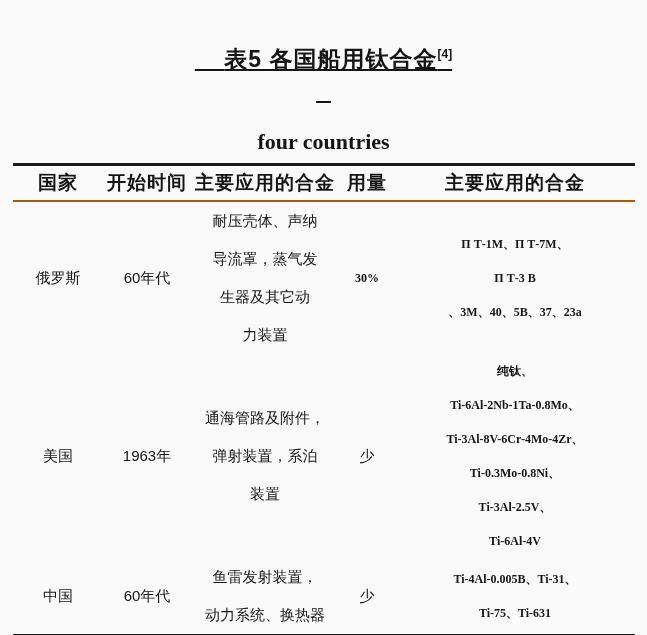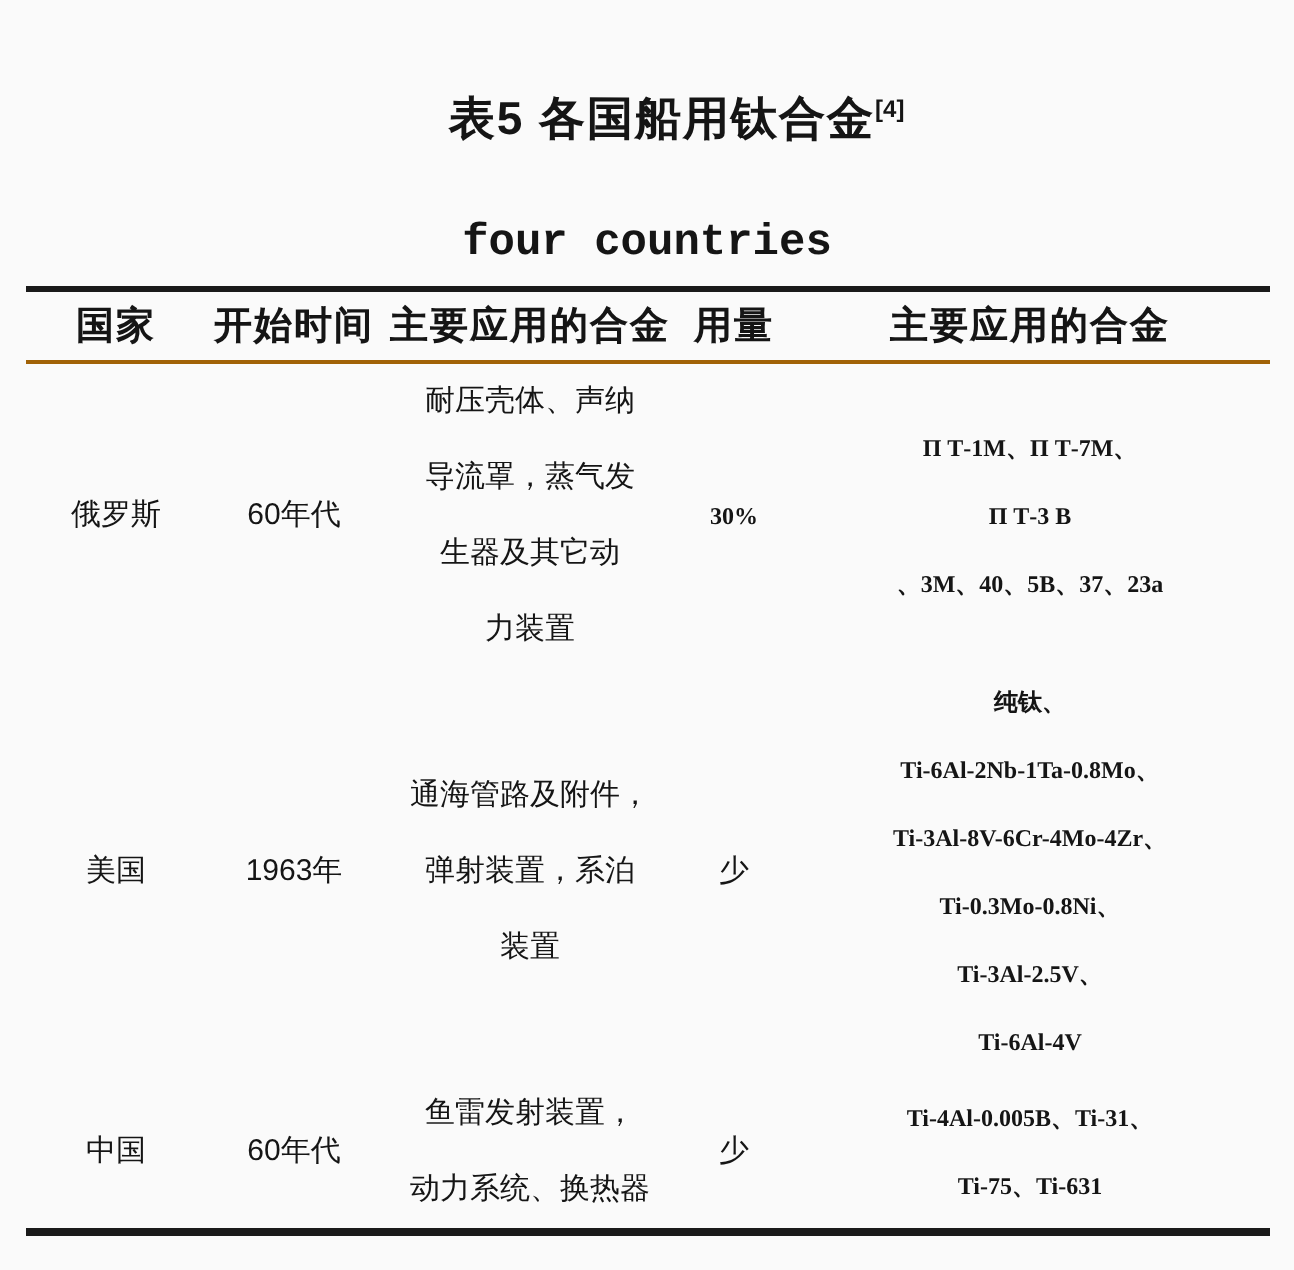--- a/index.html
+++ b/index.html
@@ -21,38 +21,39 @@
     padding-top: 7px;
   }
   .title-zh {
     text-align: center;
     font-size: 23px;
     font-weight: 700;
     line-height: 32px;
     margin-top: 4px;
     letter-spacing: 1px;
     white-space: pre-wrap;
+    text-decoration: underline;
   }
   .title-zh sup {
     font-size: 12px;
     font-weight: 700;
     letter-spacing: 0;
     vertical-align: super;
     line-height: 0;
   }
   .title-en {
     text-align: center;
     font-family: "Liberation Serif", "DejaVu Serif", serif;
     font-size: 22px;
     font-weight: 700;
     line-height: 30px;
     white-space: pre-wrap;
   }
   .title-en.first { margin-top: 13px; }
-  .title-en.second { margin-top: 0; margin-bottom: 6px; font-family: Liberation Mono, monospace; }
+  .title-en.second { margin-top: 20px; margin-bottom: 6px; }
 
   table.data-table {
     border-collapse: collapse;
     table-layout: fixed;
     width: 622px;
     margin-left: 13px;
     border-top: 3px solid #1a1a1a;
     border-bottom: 4px solid #1a1a1a;
   }
   .data-table th {

